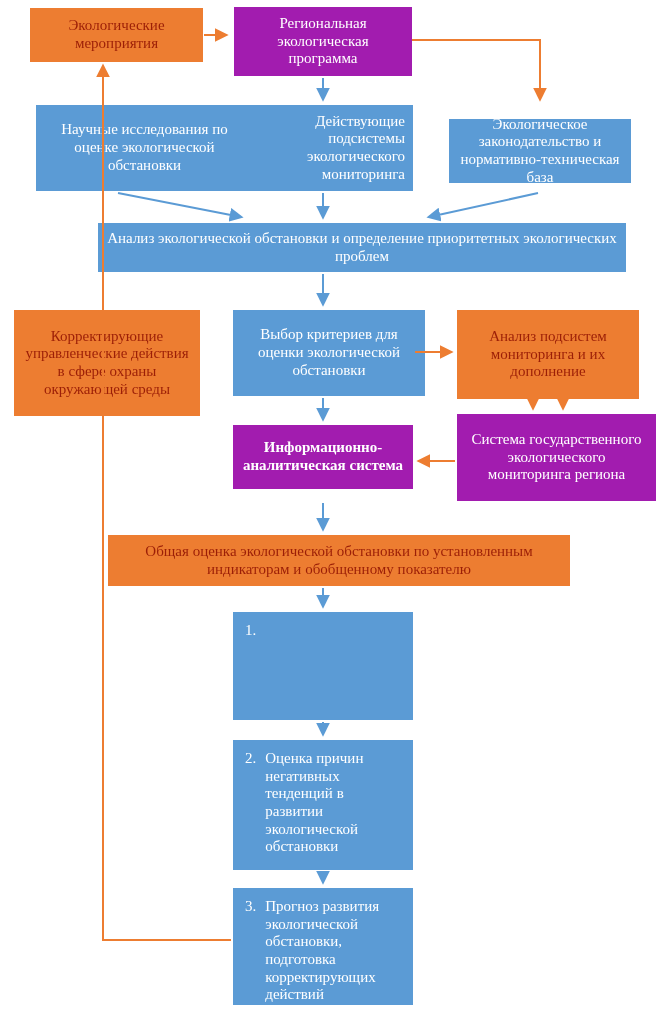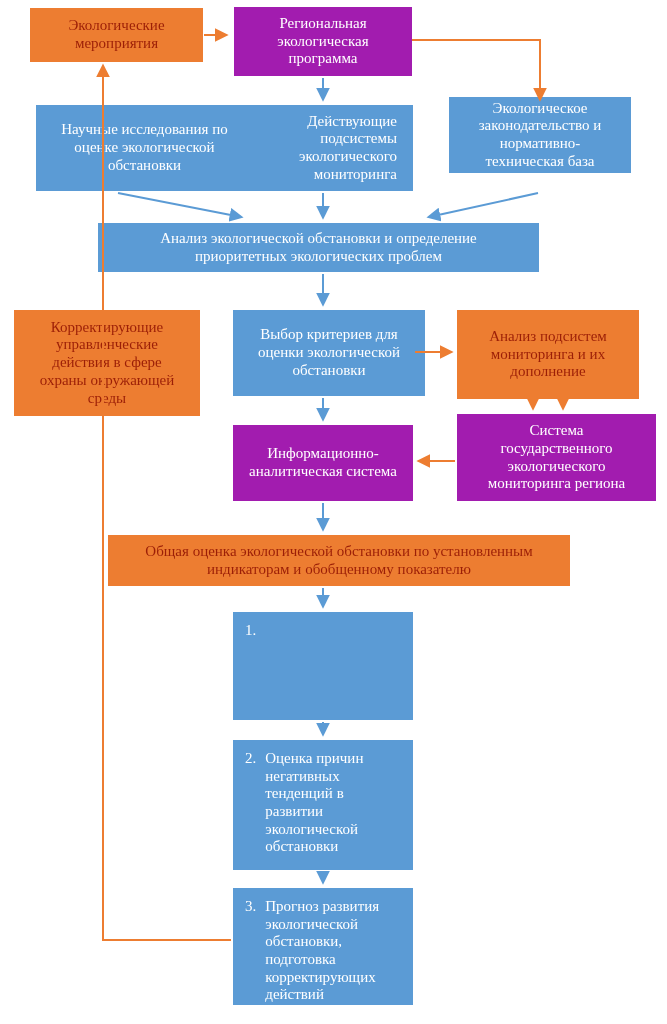--- a/index.html
+++ b/index.html
@@ -2,21 +2,21 @@
 <html><head>
 <meta charset="utf-8">
 <style>
   * { margin:0; padding:0; box-sizing:border-box; }
   html,body { background:#ffffff; }
   body { font-family:"Liberation Serif", serif; }
   .canvas { position:relative; width:667px; height:1024px; background:#ffffff; overflow:hidden; }
   .box {
     position:absolute; z-index:1;
     display:flex; align-items:center; justify-content:center;
-    text-align:center; font-size:15px; line-height:1.18; padding:4px 16px;
+    text-align:center; font-size:15px; line-height:1.18; padding:4px 8px;
   }
   .box.orange { background:#ED7D31; color:#9C1F07; }
   .box.blue   { background:#5B9BD5; color:#ffffff; }
   .box.red    { background:#a21caf; color:#ffffff; }
   .box.list   { align-items:flex-start; justify-content:flex-start; text-align:left; padding:10px 8px 6px 12px; }
   .list-row { display:flex; gap:9px; }
   .list-row .num { flex:0 0 auto; }
   .arrows { position:absolute; left:0; top:0; z-index:5; pointer-events:none; }
 </style>
 </head>
@@ -33,45 +33,45 @@
   </div>
 
   <div class="box blue" style="left:36px; top:105px; width:217px; height:86px;">
     <span>Научные исследования по оценке экологической обстановки</span>
   </div>
 
   <div class="box blue" style="left:233px; top:105px; width:180px; height:86px;text-align:right;">
     <span>Действующие подсистемы экологического мониторинга</span>
   </div>
 
-  <div class="box blue" style="left:449px; top:97px; width:182px; height:76px;">
+  <div class="box blue" style="left:449px; top:119px; width:182px; height:64px;">
     <span>Экологическое законодательство и нормативно-техническая база</span>
   </div>
 
-  <div class="box blue" style="left:98px; top:223px; width:441px; height:49px;text-align:center;">
+  <div class="box blue" style="left:98px; top:223px; width:528px; height:49px;text-align:center;">
     <span>Анализ экологической обстановки и определение приоритетных экологических проблем</span>
   </div>
 
   <div class="box orange" style="left:14px; top:310px; width:186px; height:106px;">
     <span>Корректирующие управленческие действия в сфере охраны окружающей среды</span>
   </div>
 
   <div class="box blue" style="left:233px; top:310px; width:192px; height:86px;">
     <span>Выбор критериев для оценки экологической обстановки</span>
   </div>
 
   <div class="box orange" style="left:457px; top:310px; width:182px; height:89px;">
     <span>Анализ подсистем мониторинга и их дополнение</span>
   </div>
 
   <div class="box red" style="left:457px; top:414px; width:199px; height:87px;">
     <span>Система государственного экологического мониторинга региона</span>
   </div>
 
-  <div class="box red" style="left:233px; top:425px; width:180px; height:76px;">
+  <div class="box red" style="left:233px; top:425px; width:180px; height:64px;font-weight:bold;">
     <span>Информационно-аналитическая система</span>
   </div>
 
   <div class="box orange" style="left:108px; top:535px; width:462px; height:51px;">
     <span>Общая оценка экологической обстановки по установленным индикаторам и обобщенному показателю</span>
   </div>
 
   <div class="box blue list" style="left:233px; top:612px; width:180px; height:108px;">
     <div class="list-row">
       <span class="num">1.</span>

